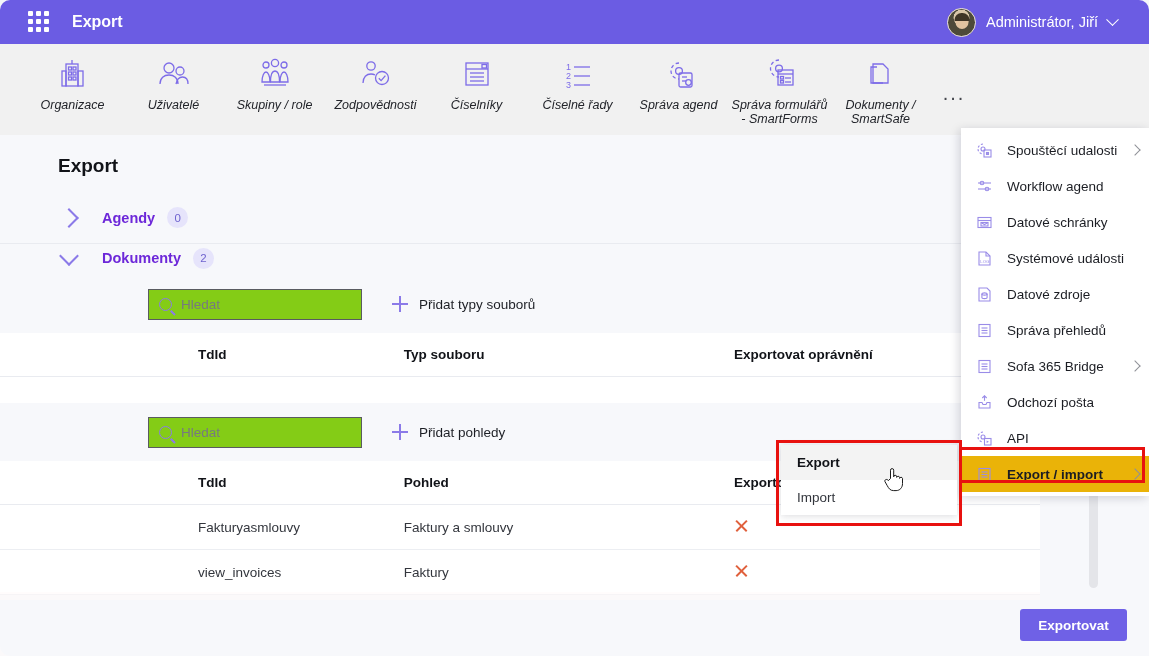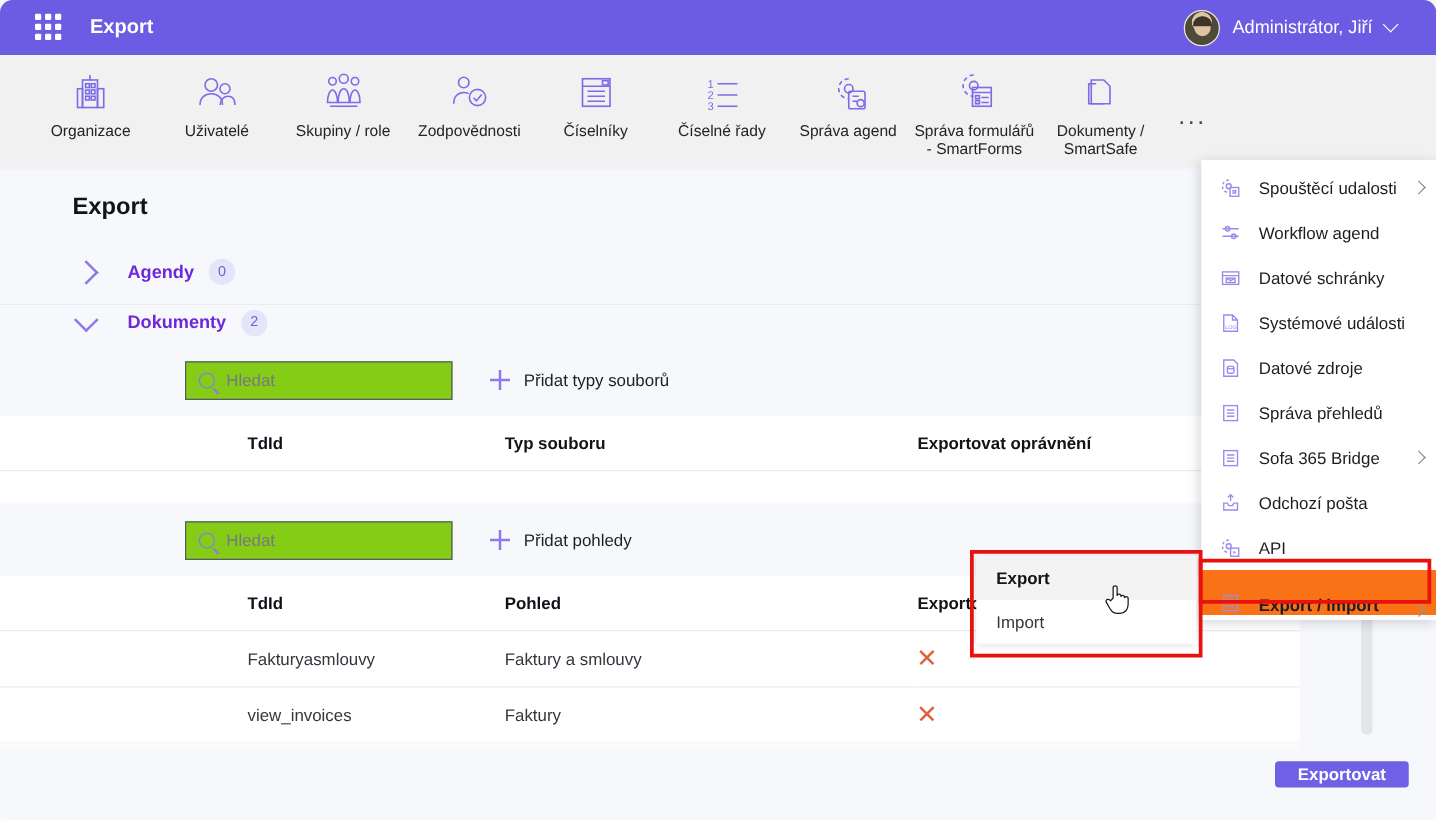--- a/index.html
+++ b/index.html
@@ -40,21 +40,21 @@
   
   .ribbon {
     position: absolute; top: 44px; left: 0; width: 1149px; height: 91px;
     background: #f1f1f1; display: flex; align-items: flex-start; padding-left: 22px;
   }
   .ribbon-item { width: 101px; padding-top: 10px; display: flex; flex-direction: column;
     align-items: center; cursor: pointer; }
   .ribbon-item .ic { height: 40px; display: flex; align-items: center; justify-content: center;
     color: #7d6ce8; }
   .ribbon-item .lbl { margin-top: 4px; font-size: 12.5px; color: #22242a; text-align: center;
-    line-height: 14px; }
+    line-height: 14px; font-style: italic; }
   .ribbon-more { width: 46px; padding-top: 38px; text-align: center; color: #45474d;
     font-size: 20px; letter-spacing: 2px; cursor: pointer; }
 
   
   .page { position: absolute; top: 135px; left: 0; width: 1149px; height: 521px;
     background: #f7f8fb; overflow: hidden; }
   .page-title { position: absolute; left: 58px; top: 20px; font-size: 19px; font-weight: bold;
     color: #111318; }
 
   .section-row { position: absolute; left: 0; width: 1040px; height: 52px;
@@ -104,34 +104,34 @@
 
   
   .ghost { position: absolute; left: 0; bottom: 0; width: 1040px; height: 64px;
     background: #fffafa; opacity: .55; }
   .ghost .gl { position: absolute; height: 3px; background: #d8d8dc; border-radius: 2px; }
   .ghost .gp { position: absolute; height: 3px; background: #7b6fd0; border-radius: 2px; }
 
   
   .footer { position: absolute; left: 0; bottom: 0; width: 1149px; height: 56px;
     background: #f7f8fb; border-bottom-left-radius: 10px; border-bottom-right-radius: 10px; }
-  .export-btn { position: absolute; right: 22px; top: 9px; width: 107px; height: 21px;
+  .export-btn { position: absolute; right: 22px; top: 9px; width: 107px; height: 32px;
     background: #6f61e6; color: #fff; font-size: 13.5px; font-weight: bold; border: none;
     border-radius: 3px; cursor: pointer; font-family: "Liberation Sans", sans-serif; }
 
   
   .vscroll { position: absolute; right: 51px; top: 440px; width: 9px; height: 148px;
     background: #e4e5e9; border-radius: 5px; cursor: pointer; }
 
   
   .menu { position: absolute; left: 961px; top: 128px; width: 188px; background: #fff;
     box-shadow: -2px 2px 9px rgba(20,20,40,.17); padding: 4px 0; }
   .mi { height: 36px; display: flex; align-items: center; padding: 0 10px 0 14px; cursor: pointer;
     font-size: 13.5px; color: #1b1d23; }
-  .mi.selected { background: #f97316; font-weight: bold; align-items: flex-end; }
+  .mi.selected { background: #eab308; font-weight: bold; }
   .mi .mic { width: 19px; height: 19px; margin-right: 13px; flex: 0 0 19px; color: #9a8ce8;
     display: flex; align-items: center; justify-content: center; }
   .mi .mtx { flex: 1; white-space: nowrap; }
   .mi .marrow { width: 8px; height: 8px; border-right: 1.6px solid #8f9197;
     border-top: 1.6px solid #8f9197; transform: rotate(45deg); }
 
   
   .redbox { position: absolute; border: 3px solid #e8110f; pointer-events: none; }
   #redbox-menuitem { left: 959px; top: 447px; width: 186px; height: 36px; }
   #redbox-submenu  { left: 776px; top: 440px; width: 186px; height: 86px; }

